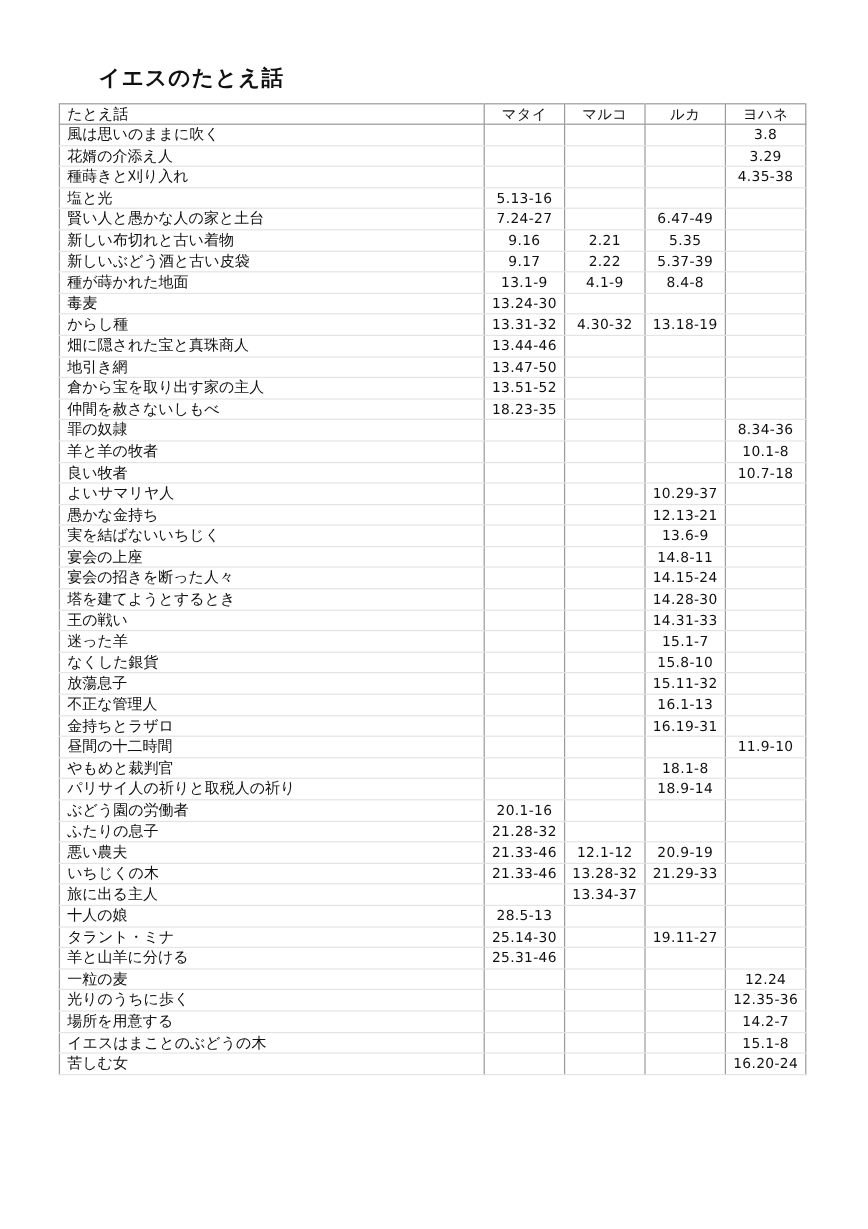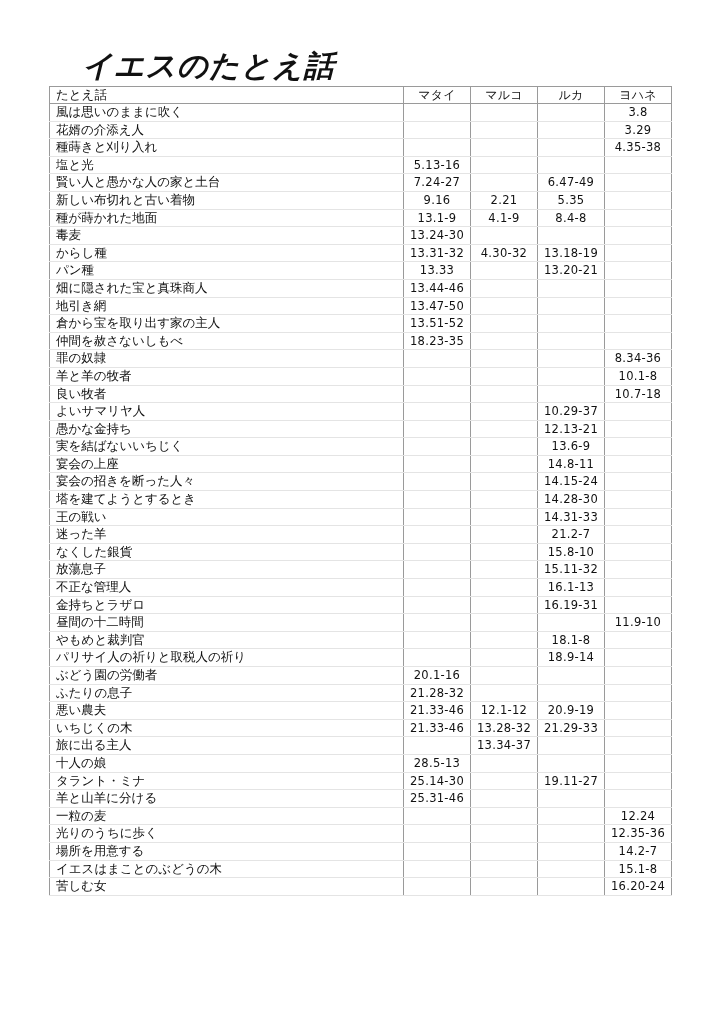--- a/index.html
+++ b/index.html
@@ -1,19 +1,19 @@
 <!DOCTYPE html>
 <html><head>
 <meta charset="utf-8">
 <style>
   html, body { margin:0; padding:0; background:#ffffff; }
   body { width:723px; height:1024px; position:relative; overflow:hidden;
          font-family:"DejaVu Sans", "Liberation Sans", sans-serif; color:#111; }
-  .title { position:absolute; left:82px; top:50px; font-size:30px; font-weight:bold;
-           letter-spacing:1px; color:#111; line-height:32px;font-style:italic; }
+  .title { position:absolute; left:82px; top:50px; font-size:18px; font-weight:bold;
+           letter-spacing:1px; color:#111; line-height:32px; }
   table.parables { position:absolute; left:49px; top:86px; border-collapse:collapse;
            table-layout:fixed; width:623px; }
   table.parables td, table.parables th { border-left:1px solid #9a9a9a; border-right:1px solid #9a9a9a;
            border-bottom:1px solid #e4e4e4; padding:0; height:16.6px; line-height:16.6px;
            font-size:12.5px; font-weight:normal; overflow:hidden; white-space:nowrap; }
   table.parables { border:1px solid #9a9a9a; }
   table.parables thead th { border-bottom:1px solid #9a9a9a; height:16px; line-height:16px; }
   col.c-name { width:354px; }
   col.c-ref { width:67px; }
   .name { text-align:left; padding-left:6px !important; }
@@ -79,20 +79,27 @@
         <td class="ref"></td>
       </tr>
       <tr>
         <td class="name">新しい布切れと古い着物</td>
         <td class="ref">9.16</td>
         <td class="ref">2.21</td>
         <td class="ref">5.35</td>
         <td class="ref"></td>
       </tr>
       <tr>
+        <td class="name">新しいぶどう酒と古い皮袋</td>
+        <td class="ref">9.17</td>
+        <td class="ref">2.22</td>
+        <td class="ref">5.37-39</td>
+        <td class="ref"></td>
+      </tr>
+      <tr>
         <td class="name">種が蒔かれた地面</td>
         <td class="ref">13.1-9</td>
         <td class="ref">4.1-9</td>
         <td class="ref">8.4-8</td>
         <td class="ref"></td>
       </tr>
       <tr>
         <td class="name">毒麦</td>
         <td class="ref">13.24-30</td>
         <td class="ref"></td>
@@ -100,27 +107,20 @@
         <td class="ref"></td>
       </tr>
       <tr>
         <td class="name">からし種</td>
         <td class="ref">13.31-32</td>
         <td class="ref">4.30-32</td>
         <td class="ref">13.18-19</td>
         <td class="ref"></td>
       </tr>
       <tr>
-        <td class="name">パン種</td>
-        <td class="ref">13.33</td>
-        <td class="ref"></td>
-        <td class="ref">13.20-21</td>
-        <td class="ref"></td>
-      </tr>
-      <tr>
         <td class="name">畑に隠された宝と真珠商人</td>
         <td class="ref">13.44-46</td>
         <td class="ref"></td>
         <td class="ref"></td>
         <td class="ref"></td>
       </tr>
       <tr>
         <td class="name">地引き網</td>
         <td class="ref">13.47-50</td>
         <td class="ref"></td>
@@ -208,21 +208,21 @@
         <td class="name">王の戦い</td>
         <td class="ref"></td>
         <td class="ref"></td>
         <td class="ref">14.31-33</td>
         <td class="ref"></td>
       </tr>
       <tr>
         <td class="name">迷った羊</td>
         <td class="ref"></td>
         <td class="ref"></td>
-        <td class="ref">21.2-7</td>
+        <td class="ref">15.1-7</td>
         <td class="ref"></td>
       </tr>
       <tr>
         <td class="name">なくした銀貨</td>
         <td class="ref"></td>
         <td class="ref"></td>
         <td class="ref">15.8-10</td>
         <td class="ref"></td>
       </tr>
       <tr>

